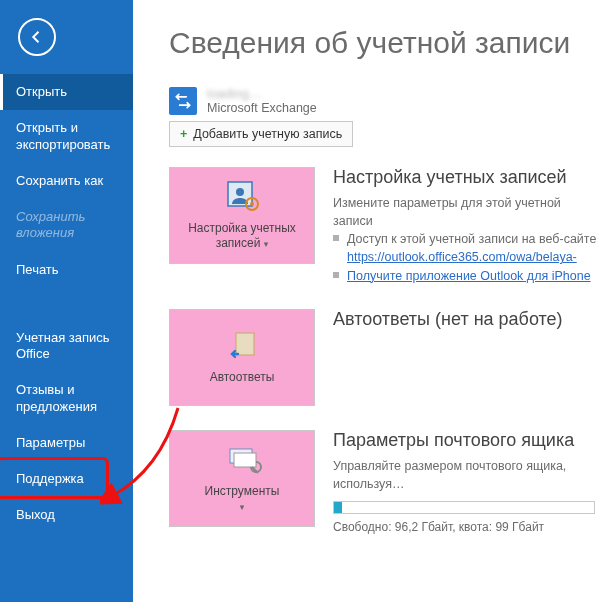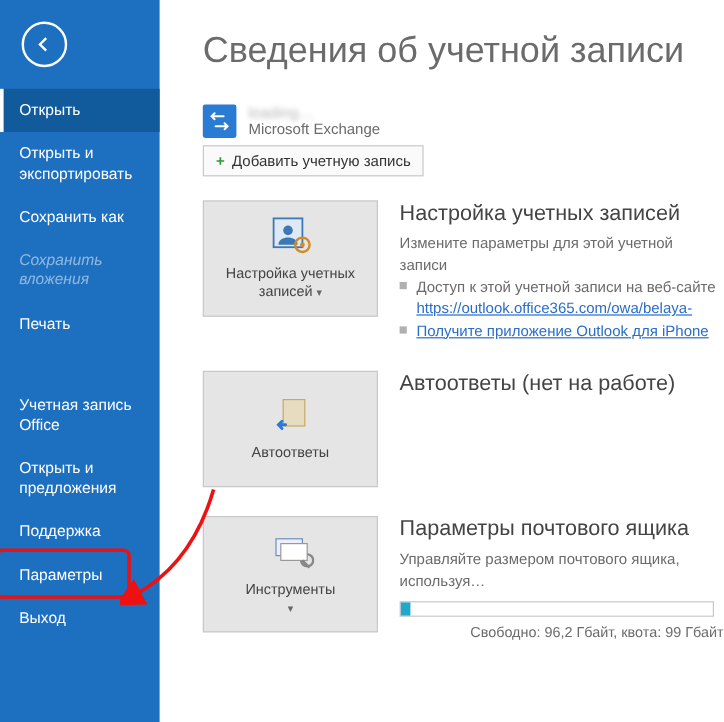--- a/index.html
+++ b/index.html
@@ -18,32 +18,32 @@
   
   .main{flex:1;padding:26px 0 0 36px;overflow:hidden;}
   .page-title{font-size:30px;font-weight:300;color:#6b6b6b;margin:0 0 26px 0;white-space:nowrap;}
   .acct{display:flex;align-items:flex-end;gap:10px;margin-bottom:6px;}
   .acct-icon{width:28px;height:28px;background:#2a7bd4;border-radius:2px;display:flex;align-items:center;justify-content:center;}
   .acct-txt .l1{font-size:13px;color:#bbb;filter:blur(2px);}
   .acct-txt .l2{font-size:12.5px;color:#6b6b6b;}
   .add-btn{border:1px solid #c8c8c8;background:#fafafa;padding:5px 10px;font-size:12.5px;display:inline-flex;align-items:center;gap:6px;cursor:pointer;margin-bottom:20px;}
   .plus{color:#2d9b2d;font-weight:bold;}
   .section{display:flex;gap:18px;margin-bottom:24px;align-items:flex-start;}
-  .big-btn{border:1px solid #c8c8c8;background:#e5e5e5;width:144px;height:95px;display:flex;flex-direction:column;align-items:center;justify-content:center;gap:7px;cursor:pointer;font-size:12px;color:#444;text-align:center;line-height:1.25;}
+  .big-btn{border:1px solid #c8c8c8;background:#f9a8d4;width:144px;height:95px;display:flex;flex-direction:column;align-items:center;justify-content:center;gap:7px;cursor:pointer;font-size:12px;color:#444;text-align:center;line-height:1.25;}
   .big-btn .sub{font-size:9px;line-height:.6;color:#666;}
   .ico{width:40px;height:34px;display:flex;align-items:center;justify-content:center;}
   .sec-body{flex:1;min-width:0;}
   .sec-title{font-size:18px;color:#444;margin:0 0 6px 0;white-space:nowrap;}
   .sec-desc{font-size:12.5px;color:#6b6b6b;line-height:1.45;}
   .bul{display:flex;gap:8px;margin-top:0;}
   .sq{width:6px;height:6px;background:#b0b0b0;margin-top:5px;flex-shrink:0;}
   .link{color:#2a6dc9;text-decoration:underline;cursor:pointer;white-space:nowrap;}
   .bar-wrap{border:1px solid #c8c8c8;height:11px;width:260px;margin:8px 0 6px 0;position:relative;background:#fff;}
   .bar-fill{position:absolute;left:0;top:0;bottom:0;width:3%;background:#22a8c9;}
-  .footline{font-size:12px;color:#6b6b6b;text-align:right;}
+  .footline{font-size:12px;color:#6b6b6b;}
 </style>
 </head>
 <body>
 
 <div id="app">
   <div class="sidebar">
     <div class="back">
       <svg width="18" height="18" viewBox="0 0 24 24" fill="none" stroke-width="2.6">
           <path d="M14 5l-7 7 7 7"></path>
         </svg>
@@ -51,23 +51,23 @@
     <div id="nav">
         <div>
           <div class="nav-item sel">Открыть</div>
           <div class="nav-item">Открыть и экспортировать</div>
           <div class="nav-item">Сохранить как</div>
           <div class="nav-item dis">Сохранить вложения</div>
           <div class="nav-item">Печать</div>
         </div>
         <div class="nav-group-2">
           <div class="nav-item">Учетная запись Office</div>
-          <div class="nav-item">Открыть и предложения</div>
+          <div class="nav-item">Отзывы и предложения</div>
+          <div class="nav-item" id="hl-target">Параметры</div>
           <div class="nav-item">Поддержка</div>
-          <div class="nav-item" id="hl-target">Параметры</div>
           <div class="nav-item">Выход</div>
         </div>
       </div>
   </div>
 
   <div class="main">
     <h1 class="page-title">Сведения об учетной записи</h1>
 
     <div class="acct">
       <div class="acct-icon">

